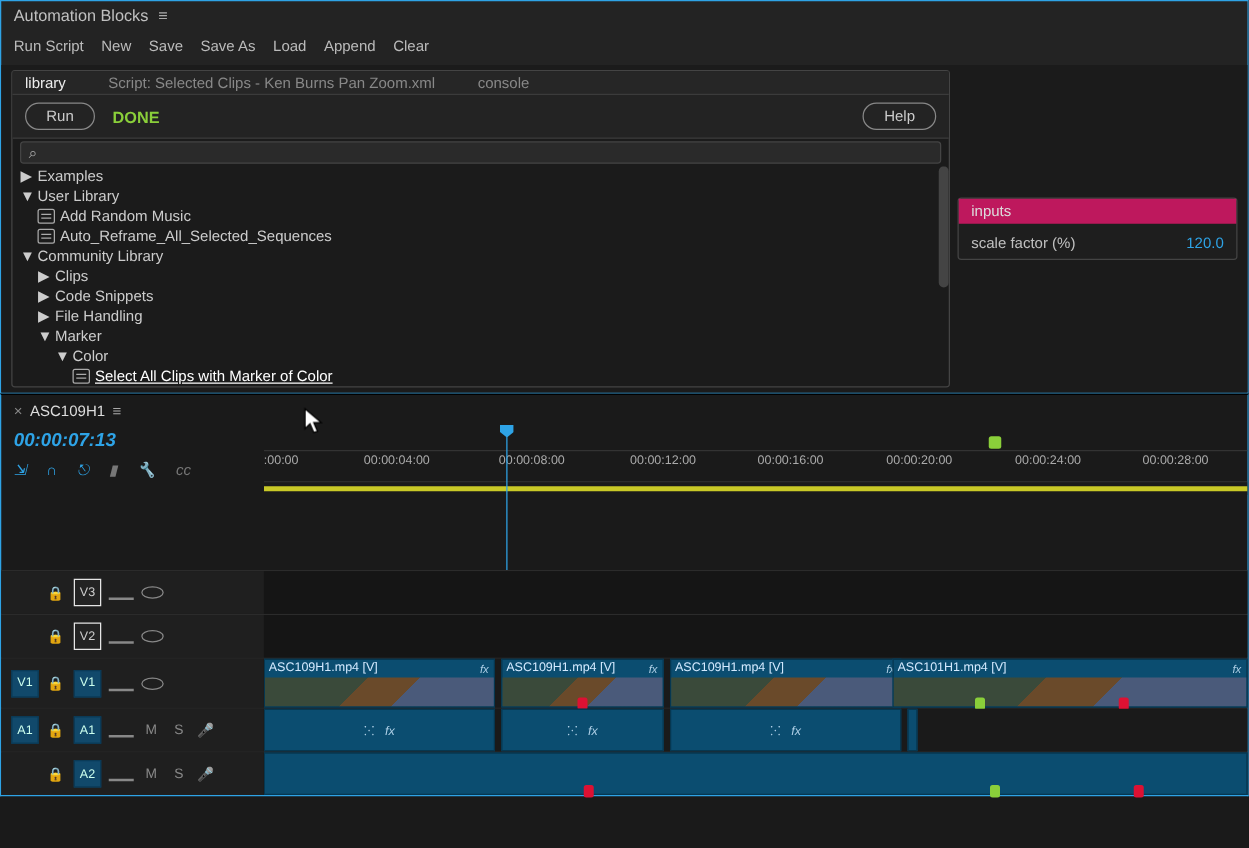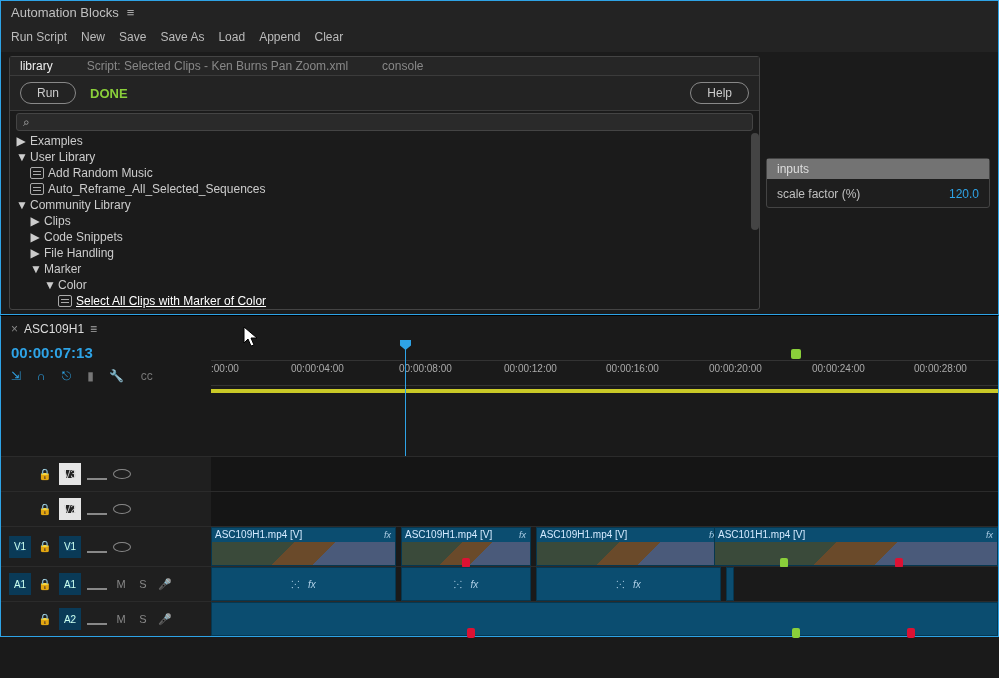--- a/index.html
+++ b/index.html
@@ -30,57 +30,57 @@
 .tree-row.sel { color: #fff; }
 .tw { display:inline-block; width:10px; text-align:center; color:#ccc; }
 .ficon { display:inline-block; width:14px; height:12px; border:1px solid #aaa; border-radius:2px; position:relative; }
 .ficon::after { content:''; position:absolute; left:2px; top:3px; width:8px; height:1px; background:#aaa; box-shadow:0 3px 0 #aaa; }
 .ind-1 { padding-left: 0; }
 .ind-2 { padding-left: 14px; }
 .ind-3 { padding-left: 28px; }
 .ind-4 { padding-left: 42px; text-decoration: underline; }
 .tree-scroll { position:absolute; right:0; top:0; width:8px; height:55%; background:#444; border-radius:4px; }
 
-.inputs-head { background: #737373; margin: -6px -10px 6px; padding: 3px 10px; color: #ddd; }
+.inputs-head { background: #be185d; margin: -6px -10px 6px; padding: 3px 10px; color: #ddd; }
 .input-row { display: flex; justify-content: space-between; padding-top: 2px; font-size: 12px; gap: 13px; }
 .input-val { color: #2ea3e6; }
 
 
 .cursor { position: fixed; width: 18px; height: 22px; pointer-events: none; }
 
 
 .tl-panel { background: #1a1a1a; border-top: 1px solid #000; border-left:1px solid #2ea3e6; border-right:1px solid #2ea3e6; border-bottom:1px solid #2ea3e6; padding-top:2px; }
 .tl-head { display:flex; align-items:center; padding: 4px 10px; font-size:12px; color:#ddd; }
 .tl-head .close { margin-right:6px; color:#888; }
 .tl-head .menu-icon { margin-left:6px; color:#aaa; }
 .tl-timecode { color:#2ea3e6; font-size:15px; font-weight:600; padding: 4px 10px 2px; }
 
 .tl-grid { display:flex; }
-.tl-leftcol { width:210px; flex:none; }
+.tl-leftcol { width:210px; flex:none;font-style:italic; }
 .tl-rightcol { flex:1; position:relative; overflow:hidden; }
 
 .tl-tools { display:flex; gap:16px; padding:6px 10px; color:#2ea3e6; align-items:center; }
 .tl-tools .gray { color:#777; }
 
 .tl-ruler { height:26px; border-top:1px solid #333; border-bottom:1px solid #333; position:relative; display:flex; }
 .tl-ruler .tick { position:absolute; top:2px; font-size:10px; color:#aaa; }
 .tl-scrollbar { height:10px; background:#1a1a1a; position:relative; }
 .tl-scrollbar .thumb { position:absolute; left:0; right:0; top:3px; height:4px; background:#c9c927; }
 
 .playhead { position:absolute; top:0; bottom:0; width:1px; background:#2ea3e6; z-index:5; }
 .playhead .handle { position:absolute; top:0; left:-5px; width:11px; height:10px; background:#2ea3e6; clip-path: polygon(0 0,100% 0,100% 55%,50% 100%,0 55%);} 
 .marker-pin { position:absolute; top:-12px; width:10px; height:10px; background:#8acf3a; border-radius:2px; }
 
 .tracks { position:relative; }
 .track { display:flex; align-items:center; height:35px; border-top:1px solid #2b2b2b; }
 .track.tall { height:40px; }
 .track-head { width:210px; display:flex; align-items:center; gap:6px; padding:0 8px; flex:none; background:#1f1f1f; height:100%; }
 .track-body { flex:1; position:relative; height:100%; background:#1a1a1a; }
 .track-body.dark { background:#151515; }
-.tag { display:inline-flex; align-items:center; justify-content:center; width:22px; height:22px; font-size:10px; color:#ccc; border:7px solid #e5e5e5; background:#232323; }
+.tag { display:inline-flex; align-items:center; justify-content:center; width:22px; height:22px; font-size:10px; color:#ccc; border:1px solid #e5e5e5; background:#232323; }
 .tag.src { background:#11496b; border-color:#0a3a57; color:#cfe; }
 .lock, .mute, .solo, .mic { width:16px; text-align:center; color:#888; font-size:11px; }
 .toggle { width:20px; height:12px; border-bottom:2px solid #888; }
 .eye { width:18px; height:10px; border:1px solid #888; border-radius:50%; }
 
 .clip { position:absolute; top:0; bottom:0; background:#0b4d70; border:1px solid #063750; }
 .clip .label { position:absolute; left:3px; top:1px; font-size:10px; color:#d4eaff; white-space:nowrap; overflow:hidden; right:16px; }
 .clip .fx { position:absolute; right:4px; top:2px; font-size:9px; font-style:italic; color:#aecfe6; }
 .clip .thumb { position:absolute; left:0; right:0; top:14px; bottom:0; background:linear-gradient(135deg,#3a4a3a 0 40%, #6a4a2a 40% 60%, #4a5a7a 60% 100%); }
 .clip.audio { background:#0b4d70; }

